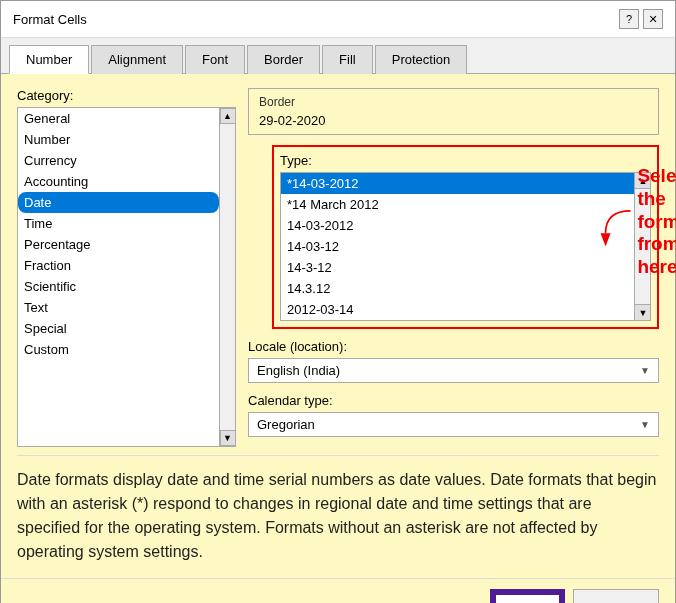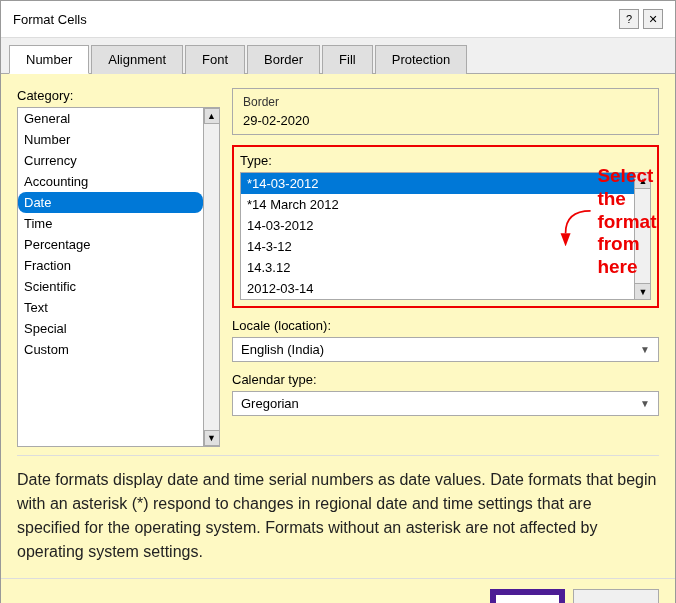--- a/index.html
+++ b/index.html
@@ -74,21 +74,21 @@
       flex: 1;
       display: flex;
       flex-direction: column;
     }
     .main-area {
       display: flex;
       gap: 12px;
       flex: 1;
     }
     .category-section {
-      width: 203px;
+      width: 219px;
       flex-shrink: 0;
     }
     .category-label {
       margin-bottom: 4px;
       font-size: 13px;
     }
     .category-list {
       border: 1px solid #aaa;
       height: 340px;
       overflow-y: auto;
@@ -272,28 +272,29 @@
         </div>
       </div>
 
       <div class="right-section">
 
         <div class="sample-box">
           <div class="sample-label">Border</div>
           <div class="sample-value">29-02-2020</div>
         </div>
 
-        <div style="position:relative;">
+        <div style="position:relative;margin-left:24px;">
           <div class="type-section">
             <div class="type-label">Type:</div>
             <div class="type-list" style="position:relative;">
               <div style="margin-right:16px;">
                 <div class="type-item selected">*14-03-2012</div>
                 <div class="type-item">*14 March 2012</div>
                 <div class="type-item">14-03-2012</div>
+                <div class="type-item">14-03-12</div>
                 <div class="type-item">14-3-12</div>
                 <div class="type-item">14.3.12</div>
                 <div class="type-item">2012-03-14</div>
               </div>
               <div style="position:absolute;right:0;top:0;bottom:0;width:16px;background:#f0f0f0;border-left:1px solid #aaa;display:flex;flex-direction:column;">
                 <div style="width:16px;height:16px;background:#e0e0e0;border-bottom:1px solid #aaa;display:flex;align-items:center;justify-content:center;font-size:9px;cursor:pointer;">▲</div>
                 <div style="flex:1;"></div>
                 <div style="width:16px;height:16px;background:#e0e0e0;border-top:1px solid #aaa;display:flex;align-items:center;justify-content:center;font-size:9px;cursor:pointer;">▼</div>
               </div>
             </div>

